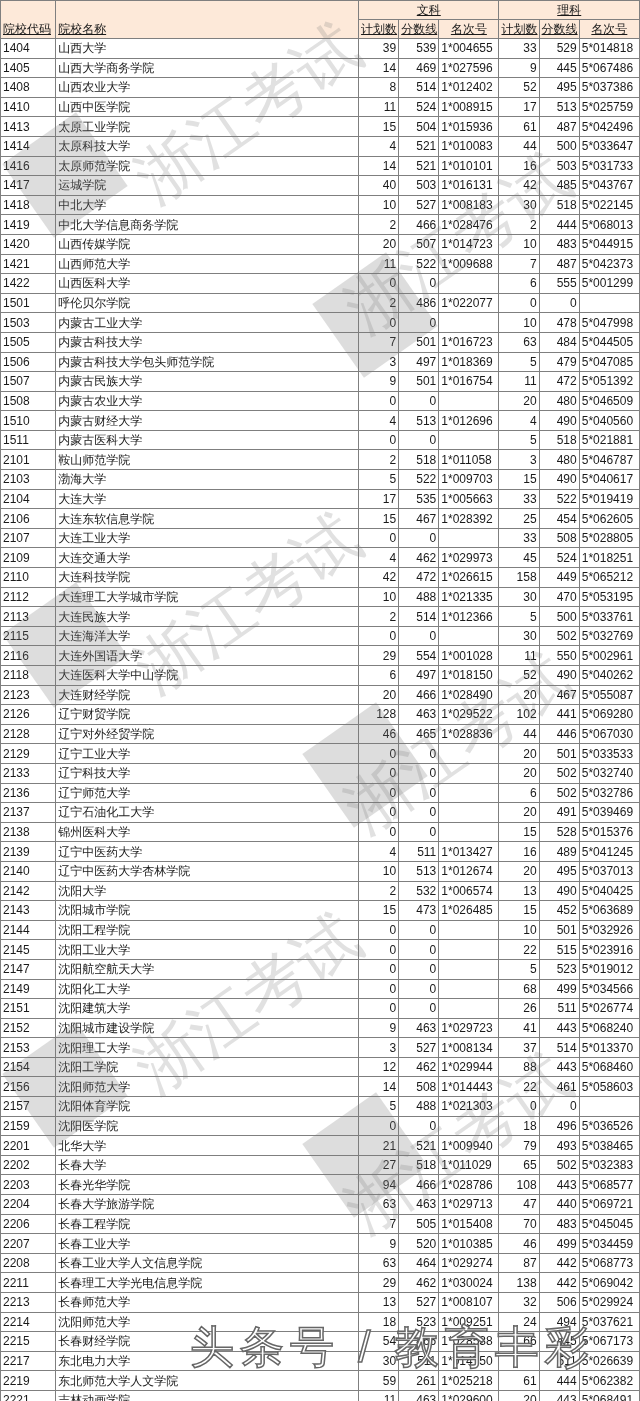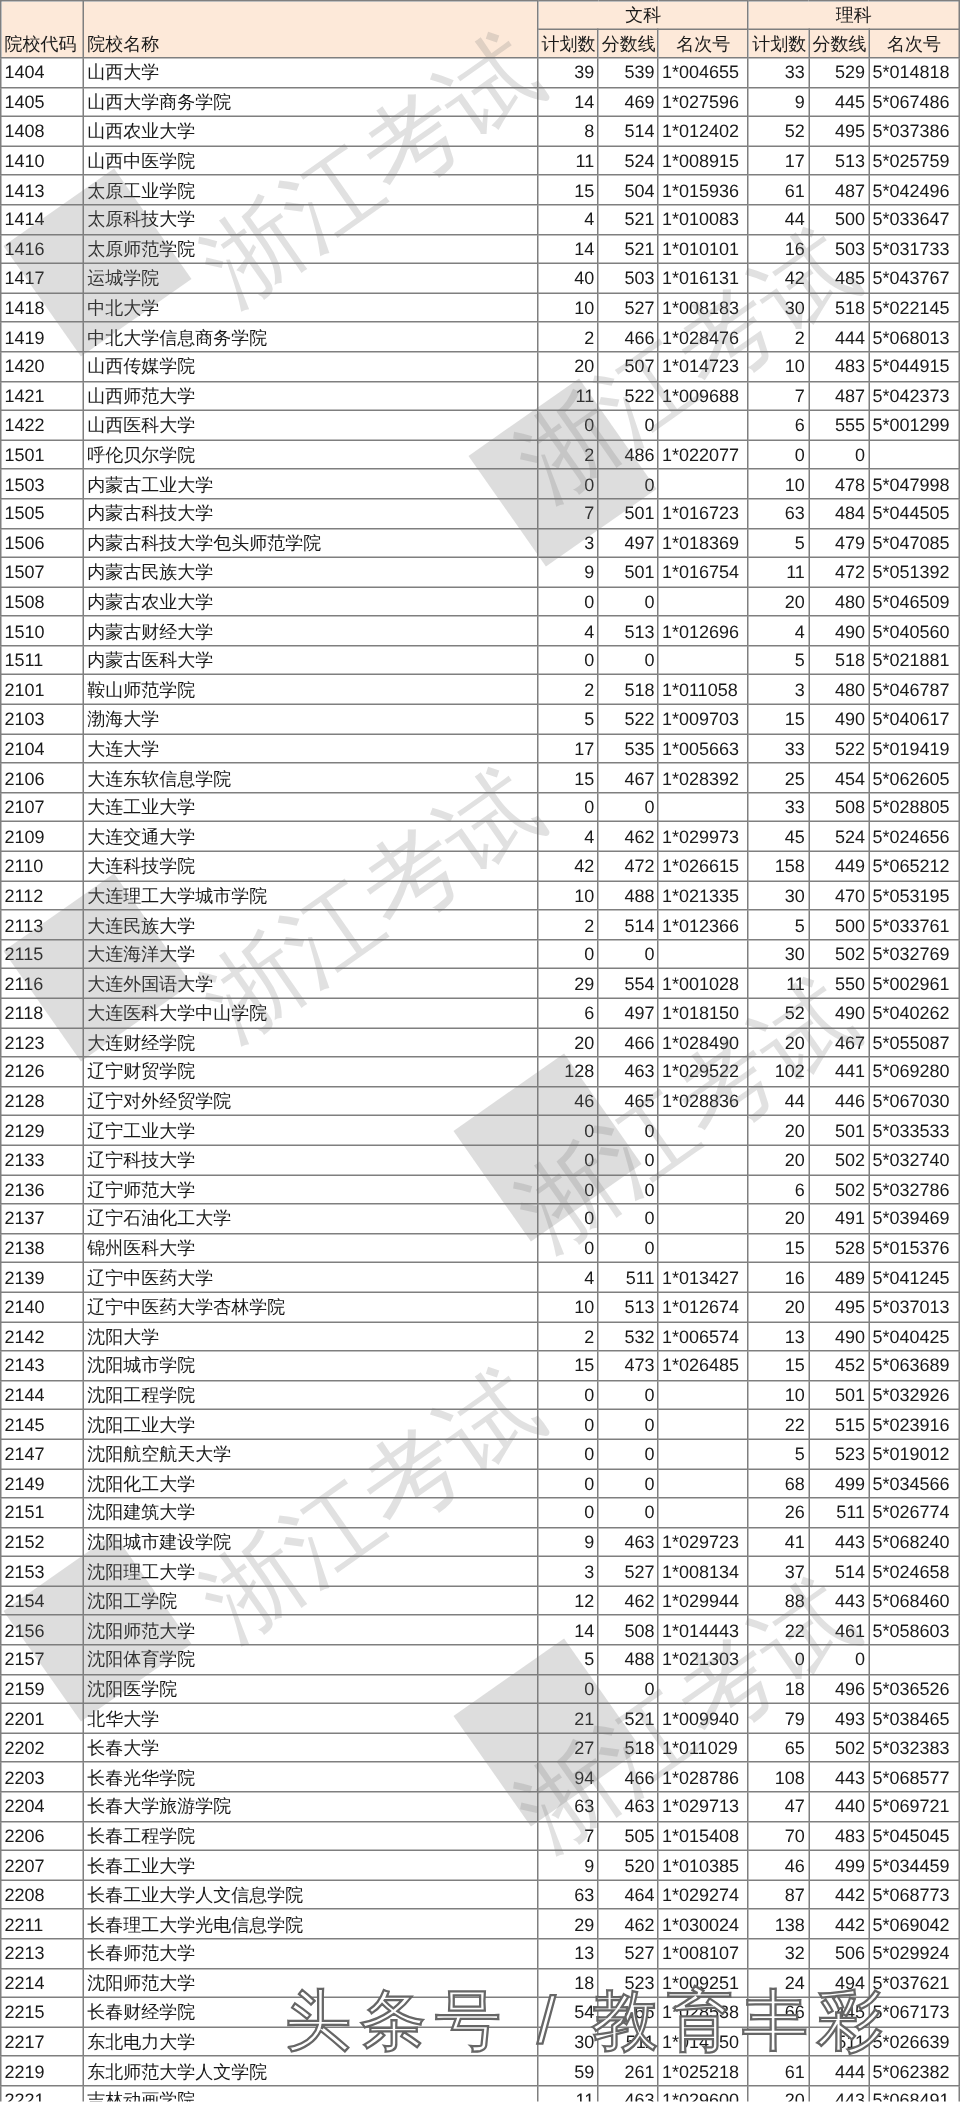--- a/index.html
+++ b/index.html
@@ -6,21 +6,21 @@
   body { width: 640px; height: 1401px; overflow: hidden; position: relative;
          font-family: "Liberation Sans", "DejaVu Sans", sans-serif; }
   table.score-table { border-collapse: collapse; table-layout: fixed; width: 640px;
          font-size: 12px; color: #1a1a1a; }
   table.score-table col.c-code { width: 55px; }
   table.score-table col.c-name { width: 302px; }
   table.score-table col.c-plan { width: 40px; }
   table.score-table col.c-score { width: 40px; }
   table.score-table col.c-rank { width: 60px; }
   table.score-table th { background: #fde9d9; font-weight: normal; border: 1px solid #7f7f7f;
-         height: 18px; padding: 0 2px; font-size: 12px; white-space: nowrap; overflow: hidden; }
+         height: 18px; padding: 0 2px; font-size: 12px; white-space: nowrap; overflow: hidden; text-decoration: underline; }
   table.score-table td { border: 1px solid #7f7f7f; height: 18.6px; padding: 0 2px;
          white-space: nowrap; overflow: hidden; line-height: 18px; }
   td.num { text-align: right; }
   td.txt { text-align: left; }
   th.grp { text-align: center; }
   th.code-h { text-align: left; vertical-align: bottom; margin-top: 48px; }
   th.name-h { text-align: left; vertical-align: bottom; }
   .wm { position: absolute; pointer-events: none; color: rgba(120,120,120,0.22);
         font-size: 64px; transform: rotate(-35deg); white-space: nowrap; }
   .wm-logo { position: absolute; pointer-events: none; width: 90px; height: 90px;
@@ -320,21 +320,21 @@
         <td class="txt">5*028805</td>
       </tr>
       <tr>
         <td class="txt">2109</td>
         <td class="txt">大连交通大学</td>
         <td class="num">4</td>
         <td class="num">462</td>
         <td class="txt">1*029973</td>
         <td class="num">45</td>
         <td class="num">524</td>
-        <td class="txt">5*024656</td>
+        <td class="txt">1*018251</td>
       </tr>
       <tr>
         <td class="txt">2110</td>
         <td class="txt">大连科技学院</td>
         <td class="num">42</td>
         <td class="num">472</td>
         <td class="txt">1*026615</td>
         <td class="num">158</td>
         <td class="num">449</td>
         <td class="txt">5*065212</td>
@@ -570,21 +570,21 @@
         <td class="txt">5*068240</td>
       </tr>
       <tr>
         <td class="txt">2153</td>
         <td class="txt">沈阳理工大学</td>
         <td class="num">3</td>
         <td class="num">527</td>
         <td class="txt">1*008134</td>
         <td class="num">37</td>
         <td class="num">514</td>
-        <td class="txt">5*024658</td>
+        <td class="txt">5*013370</td>
       </tr>
       <tr>
         <td class="txt">2154</td>
         <td class="txt">沈阳工学院</td>
         <td class="num">12</td>
         <td class="num">462</td>
         <td class="txt">1*029944</td>
         <td class="num">88</td>
         <td class="num">443</td>
         <td class="txt">5*068460</td>

